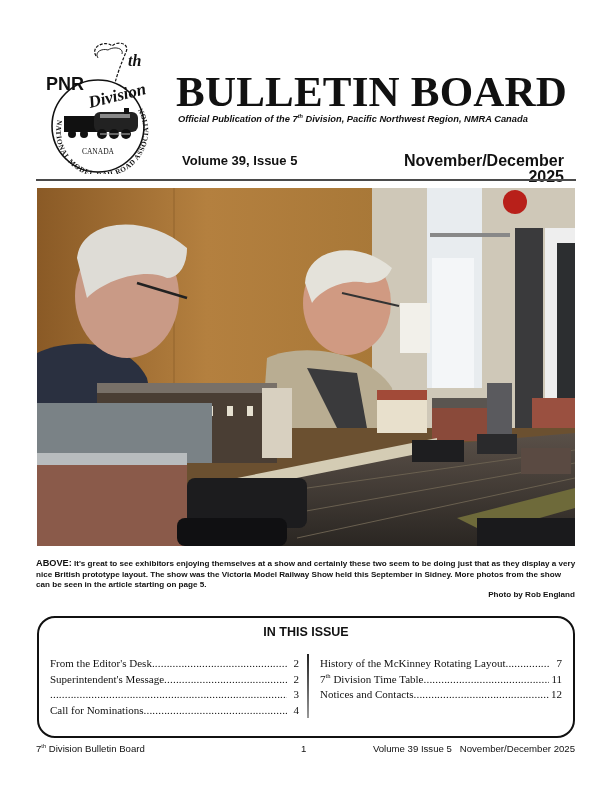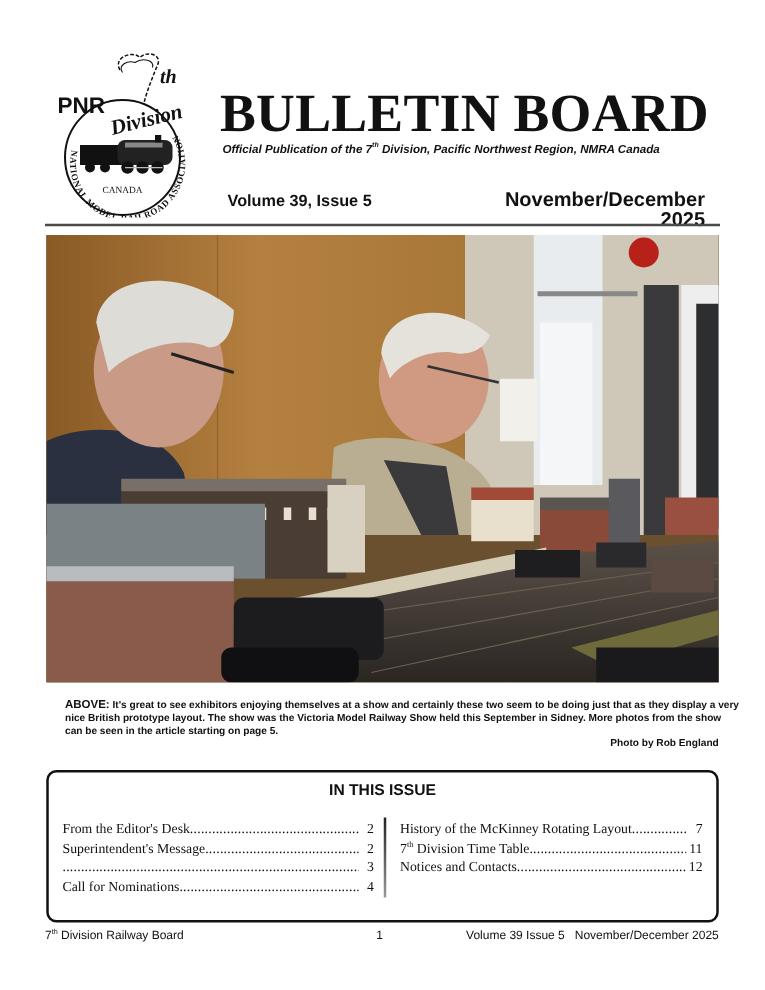--- a/index.html
+++ b/index.html
@@ -30,33 +30,33 @@
       font-family: "Liberation Sans", sans-serif; font-weight: bold; font-size: 16px; line-height: 16px;
     }
     #header-rule { left: 36px; top: 179px; width: 540px; height: 2px; background: #4a4a4a; }
 
     
     #photo { left: 37px; top: 188px; width: 538px; height: 358px; overflow: hidden; background: #6b5030; }
     #photo svg { display: block; }
 
     
     #caption {
-      left: 52px; top: 558px; width: 540px;
+      left: 36px; top: 558px; width: 540px;
       font-family: "Liberation Sans", sans-serif; font-weight: bold; font-size: 8.1px; line-height: 10.5px;
     }
     #caption .lead { font-size: 9.2px; }
     #credit {
       left: 380px; top: 590px; width: 195px; text-align: right;
       font-family: "Liberation Sans", sans-serif; font-weight: bold; font-size: 8.1px; line-height: 10px;
     }
 
     
     #toc {
       left: 37px; top: 616px; width: 534px; height: 118px;
-      border: 2px solid #111; border-radius: 8px; box-sizing: content-box;
+      border: 2px solid #111; border-radius: 18px; box-sizing: content-box;
     }
     #toc-title {
       left: 0; top: 7px; width: 100%; text-align: center;
       font-family: "Liberation Sans", sans-serif; font-weight: bold; font-size: 12.5px; line-height: 14px;
     }
     #toc-divider { left: 268px; top: 36px; width: 2px; height: 64px; background: linear-gradient(#222, #999); }
     .toc-col { top: 38px; font-family: "Liberation Serif", serif; font-size: 11px; line-height: 15.5px; }
     #toc-left { left: 11px; width: 249px; }
     #toc-right { left: 281px; width: 242px; }
     .toc-row { display: flex; align-items: flex-start; white-space: nowrap; cursor: pointer; }
@@ -237,15 +237,15 @@
         <span class="p">11</span>
     </div>
     <div class="toc-row">
       <span class="t">Notices and Contacts</span>
         <span class="d"></span>
         <span class="p">12</span>
     </div>
   </div>
 </div>
 
-<div id="footer-left" class="abs footer"><span>7</span><sup>th</sup><span> Division Railway Board</span></div>
+<div id="footer-left" class="abs footer"><span>7</span><sup>th</sup><span> Division Bulletin Board</span></div>
 <div id="footer-page" class="abs footer">1</div>
 <div id="footer-right" class="abs footer" style="white-space: pre;">Volume 39 Issue 5   November/December 2025</div>
 
 </body></html>

